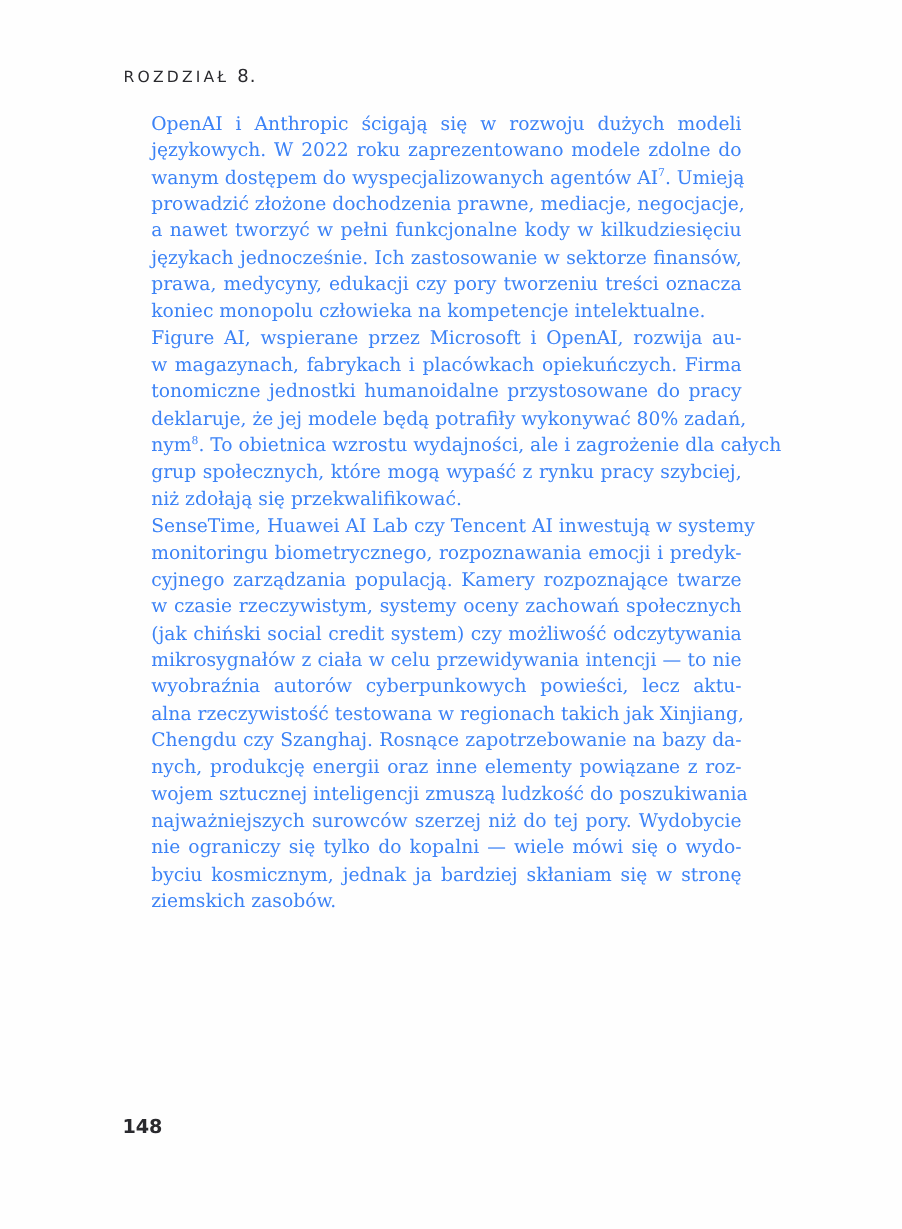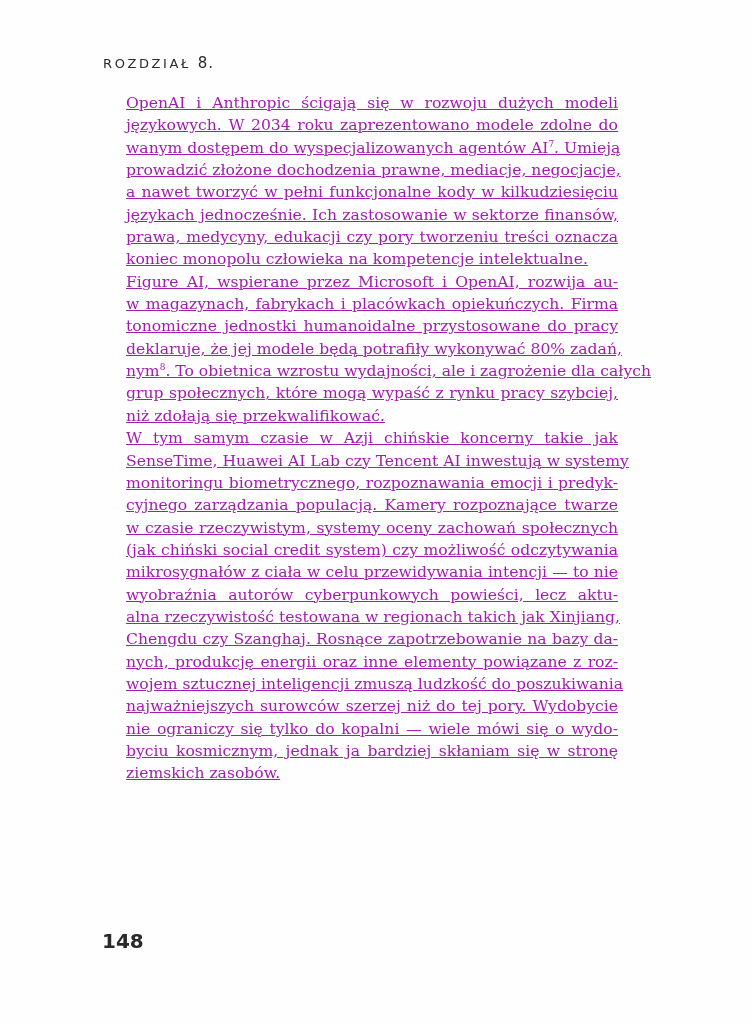--- a/index.html
+++ b/index.html
@@ -7,63 +7,62 @@
   .page { position: absolute; left: 0; top: 0; width: 752px; height: 1024px; background: #fefefe; }
   .running-head {
     position: absolute; left: 103px; top: 54px;
     font-family: "DejaVu Sans", sans-serif; font-size: 13px; letter-spacing: 2.6px;
     color: #2a2a2e; font-weight: normal;
   }
   .running-head .num { letter-spacing: 1px; font-size: 15px; }
   .body-text {
     position: absolute; left: 102px; top: 92px; width: 516px;
     font-family: "DejaVu Serif", serif; font-size: 15.6px; line-height: 22.35px;
-    color: #a21caf; text-align: justify; hyphens: manual; text-decoration: underline;
+    color: #3b82f6; text-align: justify; hyphens: manual;
   }
   .body-text p { margin: 0; text-indent: 24px; }
   .line { display: block; text-align: justify; text-align-last: justify; white-space: nowrap; }
   .line.last { text-align-last: left; }
   .page-number {
     position: absolute; left: 102px; top: 929px;
-    font-family: "DejaVu Sans", sans-serif; font-weight: bold; font-size: 20px;
+    font-family: "DejaVu Sans", sans-serif; font-weight: bold; font-size: 16px;
     color: #2a2a2e;
   }
   sup { font-size: 9px; line-height: 0; vertical-align: 6px; }
 </style>
 </head>
 <body>
 
 <div class="page">
   <div class="running-head">
     <span>ROZDZIAŁ</span>
     <span class="num">8.</span>
   </div>
 
   <div class="body-text" id="body-text">
       <p>
         <span class="line" style="text-indent: 24px;">OpenAI i Anthropic ścigają się w rozwoju dużych modeli</span>
-        <span class="line">językowych. W 2034 roku zaprezentowano modele zdolne do</span>
+        <span class="line">językowych. W 2022 roku zaprezentowano modele zdolne do</span>
         <span class="line"><span>wanym dostępem do wyspecjalizowanych agentów AI</span><sup>7</sup><span>. Umieją</span></span>
         <span class="line">prowadzić złożone dochodzenia prawne, mediacje, negocjacje,</span>
         <span class="line">a nawet tworzyć w pełni funkcjonalne kody w kilkudziesięciu</span>
         <span class="line">językach jednocześnie. Ich zastosowanie w sektorze finansów,</span>
         <span class="line">prawa, medycyny, edukacji czy pory tworzeniu treści oznacza</span>
         <span class="line last">koniec monopolu człowieka na kompetencje intelektualne.</span>
       </p>
       <p>
         <span class="line" style="text-indent: 24px;">Figure AI, wspierane przez Microsoft i OpenAI, rozwija au-</span>
         <span class="line">w magazynach, fabrykach i placówkach opiekuńczych. Firma</span>
         <span class="line">tonomiczne jednostki humanoidalne przystosowane do pracy</span>
         <span class="line">deklaruje, że jej modele będą potrafiły wykonywać 80% zadań,</span>
         <span class="line"><span>nym</span><sup>8</sup><span>. To obietnica wzrostu wydajności, ale i zagrożenie dla całych</span></span>
         <span class="line">grup społecznych, które mogą wypaść z rynku pracy szybciej,</span>
         <span class="line last">niż zdołają się przekwalifikować.</span>
       </p>
       <p>
-        <span class="line" style="text-indent: 24px;">W tym samym czasie w Azji chińskie koncerny takie jak</span>
         <span class="line">SenseTime, Huawei AI Lab czy Tencent AI inwestują w systemy</span>
         <span class="line">monitoringu biometrycznego, rozpoznawania emocji i predyk-</span>
         <span class="line">cyjnego zarządzania populacją. Kamery rozpoznające twarze</span>
         <span class="line">w czasie rzeczywistym, systemy oceny zachowań społecznych</span>
         <span class="line">(jak chiński social credit system) czy możliwość odczytywania</span>
         <span class="line">mikrosygnałów z ciała w celu przewidywania intencji — to nie</span>
         <span class="line">wyobraźnia autorów cyberpunkowych powieści, lecz aktu-</span>
         <span class="line">alna rzeczywistość testowana w regionach takich jak Xinjiang,</span>
         <span class="line">Chengdu czy Szanghaj. Rosnące zapotrzebowanie na bazy da-</span>
         <span class="line">nych, produkcję energii oraz inne elementy powiązane z roz-</span>

